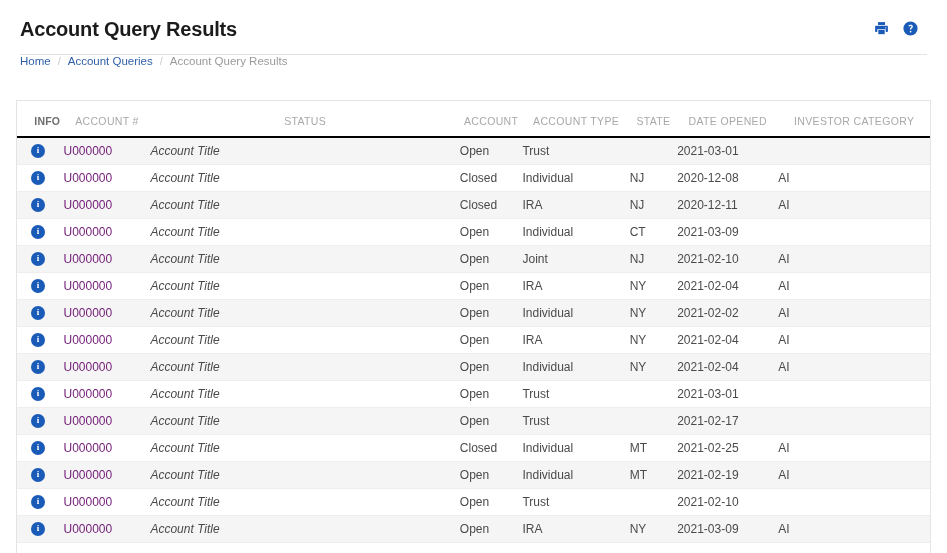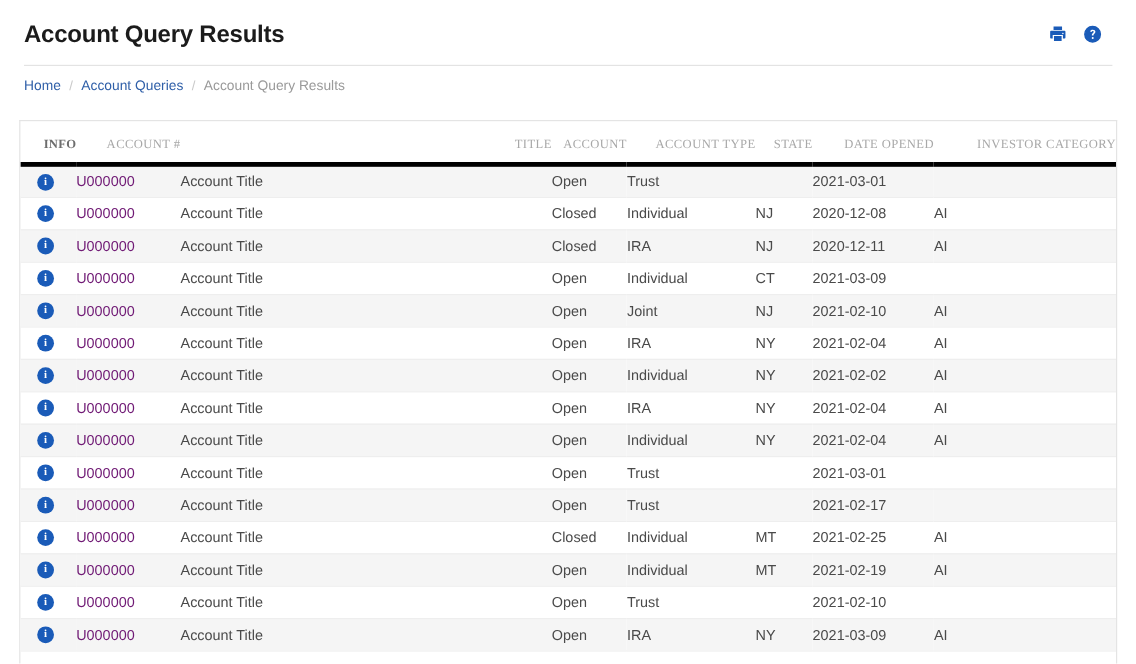--- a/index.html
+++ b/index.html
@@ -49,21 +49,21 @@
   .icon-btn svg { display: block; }
 
   
   .crumb-rule {
     height: 1px;
     background: #e3e3e3;
     margin: 0 20px;
   }
   .breadcrumb {
     display: flex;
-    align-items: center;
+    align-items: flex-start;
     gap: 6px;
     padding: 0 20px;
     height: 34px;
     font-size: 11.5px;
   }
   .crumb-link { color: #2f5fa8; text-decoration: none; cursor: pointer; }
   .crumb-sep { color: #c9c9c9; font-size: 11px; padding: 0 1px; }
   .crumb-current { color: #9a9a9a; }
 
   
@@ -78,30 +78,29 @@
     border-bottom: none;
     overflow: hidden;
   }
   .table-wrap { padding: 0 0 0 0; }
   table.results {
     width: 100%;
     border-collapse: collapse;
     table-layout: fixed;
   }
   table.results th {
-    text-align: right;
+    text-align: center;
     font-size: 10.5px;
     font-weight: normal;
     color: #a8a8a8;
     letter-spacing: 0.35px;
     padding: 14px 0 9px 0;
-    border-bottom: 4px solid #000000;
+    border-bottom: 2px solid #000000;
     white-space: nowrap;
     vertical-align: bottom;
-    font-family: Liberation Serif, serif;
   }
   table.results th.info-head {
     color: #6d6d6d;
     font-weight: bold;
     letter-spacing: 0.2px;
   }
   table.results td {
     font-size: 12px;
     color: #4a4a4a;
     padding: 0;
@@ -124,21 +123,21 @@
   .col-cat    { width: 150px; }
 
   th.col-info { padding-left: 14px; }
 
   .acct-link {
     color: #701a75;
     text-decoration: none;
     cursor: pointer;
   }
 
-  .title-cell { color: #4a4a4a; }
+  .title-cell { color: #4a4a4a; font-style: italic; }
 
   .info-icon {
     display: inline-flex;
     align-items: center;
     justify-content: center;
     width: 14px; height: 14px;
     border-radius: 50%;
     background: #1a5bb8;
     color: #fff;
     font-size: 9px;
@@ -187,21 +186,21 @@
       <span class="crumb-current">Account Query Results</span>
     </nav>
 
   <div class="card">
     <div class="table-wrap">
       <table class="results">
         <thead>
           <tr>
             <th class="col-info info-head">INFO</th>
             <th class="col-acct">ACCOUNT #</th>
-            <th class="col-title">TITLE</th>
+            <th class="col-title">STATUS</th>
             <th class="col-status">ACCOUNT</th>
             <th class="col-type">ACCOUNT TYPE</th>
             <th class="col-state">STATE</th>
             <th class="col-date">DATE OPENED</th>
             <th class="col-cat">INVESTOR CATEGORY</th>
           </tr>
         </thead>
         <tbody id="table-body">
             <tr class="stripe">
               <td class="col-info"><span class="info-icon">

